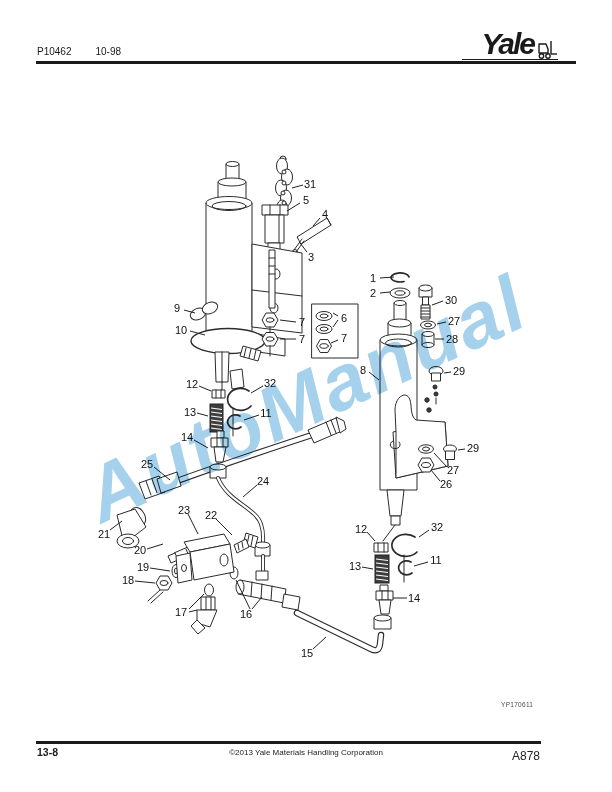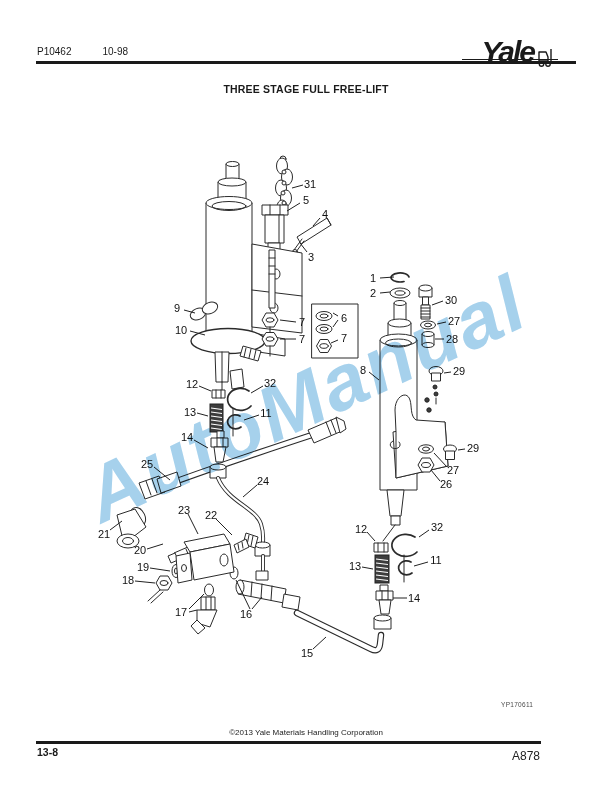--- a/index.html
+++ b/index.html
@@ -1,36 +1,36 @@
 <!DOCTYPE html>
 <html><head>
 <meta charset="utf-8">
 <style>
   html,body{margin:0;padding:0;background:#e8e8e8;}
   .page{position:relative;width:612px;height:792px;background:#fff;margin:0 auto;
         font-family:"Liberation Sans",sans-serif;color:#1a1a1a;overflow:hidden;}
   .abs{position:absolute;}
   .hdr-id{left:37px;top:46px;font-size:10px;}
-  .hdr-id .rev{margin-left:31px;}
+  .hdr-id .rev{margin-left:24px;}
   .rule-top{left:36px;top:61px;width:540px;height:2.5px;background:#1a1a1a;}
-  .yale-wrap{right:54px;top:38px;height:30px;}
+  .yale-wrap{right:54px;top:30px;height:30px;}
   .yale-text{position:absolute;right:24px;top:0;font-style:italic;font-weight:bold;
              font-size:30px;letter-spacing:-2px;line-height:28px;}
   .yale-underline{left:462px;top:58.5px;width:96px;height:1.5px;background:#1a1a1a;}
   .fork-icon{position:absolute;right:0;top:8px;width:22px;height:22px;}
   .title{left:0;right:0;top:66px;text-align:center;font-size:13px;font-weight:bold;letter-spacing:.2px;}
   .subtitle{left:0;right:0;top:83px;text-align:center;font-size:10.5px;font-weight:bold;letter-spacing:.2px;}
   .diagram{left:0;top:0;width:612px;height:792px;}
   .wm{left:306px;top:399px;transform:translate(-50%,-50%) rotate(-25deg);
       font-style:italic;font-weight:bold;font-size:78px;letter-spacing:3px;white-space:nowrap;
       mix-blend-mode:multiply;opacity:.92;pointer-events:none;}
   .dwg-code{left:501px;top:701px;font-size:6.5px;color:#4a4a4a;letter-spacing:.3px;}
   .rule-bot{left:36px;top:741px;width:505px;height:2.5px;background:#1a1a1a;}
   .pgnum{left:37px;top:746px;font-size:10.5px;font-weight:bold;}
-  .copy{left:0;right:0;top:728px;text-align:center;font-size:8px;color:#222;}
+  .copy{left:0;right:0;top:748px;text-align:center;font-size:8px;color:#222;}
   .form{right:72px;top:749px;font-size:12px;color:#222;}
   
   .ln{fill:none;stroke:#2b2b2b;stroke-width:1;stroke-linecap:round;stroke-linejoin:round;}
   .fw{fill:#fff;stroke:#2b2b2b;stroke-width:1;stroke-linejoin:round;}
   .fw2{fill:#fff;stroke:#2b2b2b;stroke-width:1.4;stroke-linejoin:round;}
   .dk{fill:#3d3d3d;stroke:#222;stroke-width:1;}
   .coil{stroke:#fff;stroke-width:1.1;}
   .hoseO{fill:none;stroke:#2b2b2b;stroke-width:6.5;stroke-linecap:round;}
   .hoseI{fill:none;stroke:#fff;stroke-width:4.2;stroke-linecap:round;}
   .tubeO{fill:none;stroke:#2b2b2b;stroke-width:4;stroke-linecap:round;}
@@ -56,21 +56,20 @@
         <path d="M15,3 V16"></path>
         <path d="M15,16 h6"></path>
         <circle cx="5.5" cy="18" r="2.2"></circle>
         <circle cx="12" cy="18" r="2.2"></circle>
       </g>
     </svg>
   </div>
   <div class="abs yale-underline"></div>
   <div class="abs rule-top"></div>
 
-  <div class="abs subtitle">THREE STAGE FULL FREE-LIFT</div>
 
   <svg class="abs diagram" viewBox="0 0 612 792">
     <g class="art">
 
       <g>
         <circle class="ln" cx="283" cy="159" r="3"></circle>
         <ellipse class="fw" cx="282" cy="166" rx="5.5" ry="8"></ellipse>
         <ellipse class="fw" cx="287" cy="177" rx="5.5" ry="8"></ellipse>
         <ellipse class="fw" cx="281" cy="188" rx="5.5" ry="8"></ellipse>
         <ellipse class="fw" cx="286" cy="198" rx="5.5" ry="8"></ellipse>

